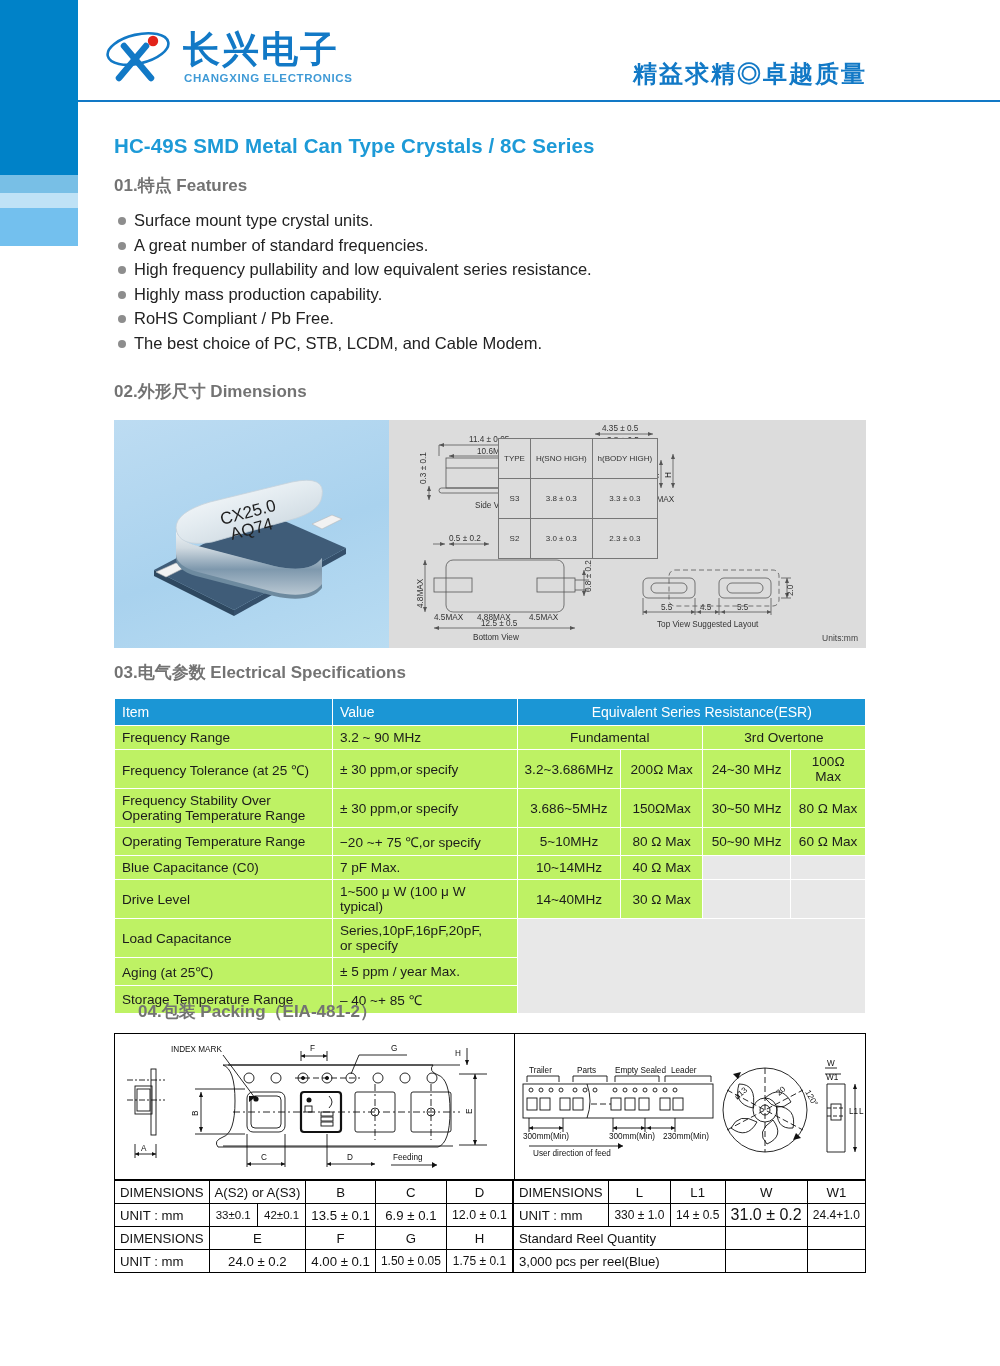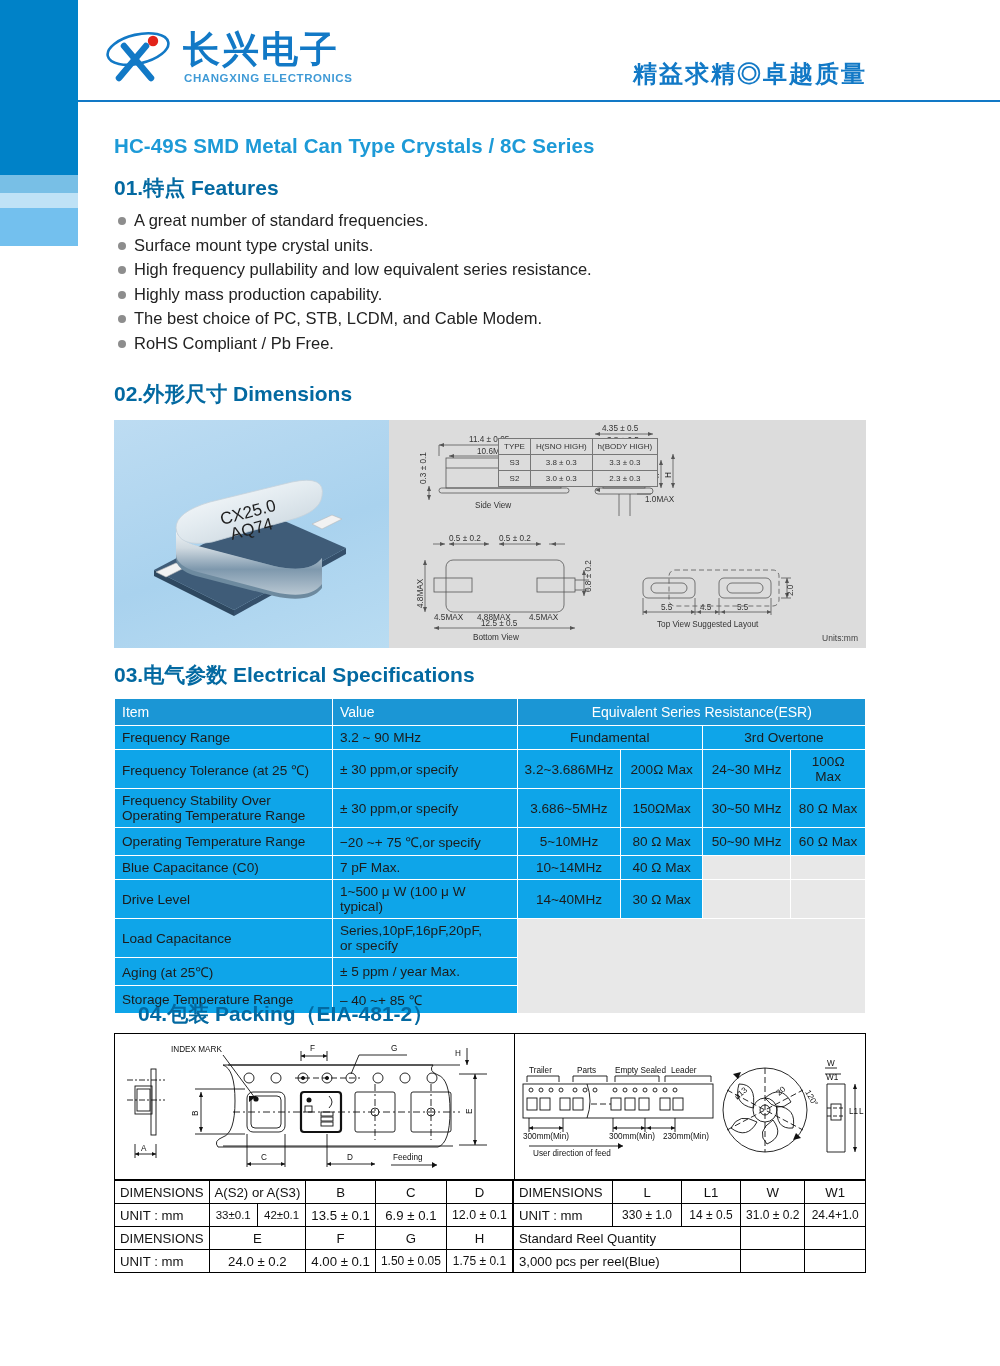--- a/index.html
+++ b/index.html
@@ -28,21 +28,21 @@
              color: #3f9ad6; letter-spacing: 0.6px; white-space: nowrap; }
   .tagline { position: absolute; right: 14px; top: 58px; font-size: 24px; font-weight: bold;
              color: #1279c6; letter-spacing: 2px; white-space: nowrap; }
   .header-rule { position: absolute; left: 78px; top: 100px; width: 922px; height: 2px; background: #1279c6; }
 
   
   .content { position: absolute; left: 114px; top: 0; width: 752px; }
 
   .title-main { position: absolute; left: 0; top: 134px; font-size: 20.5px; font-weight: bold;
                 color: #1d9ad7; letter-spacing: 0.1px; white-space: nowrap; }
-  .h-sec { font-size: 21px; font-weight: bold; color: #0369a1; white-space: nowrap; }
+  .h-sec { font-size: 17px; font-weight: bold; color: #737373; white-space: nowrap; }
   #sec1-head { position: absolute; left: 0; top: 174px; }
   #sec2-head { position: absolute; left: 0; top: 380px; }
   #sec3-head { position: absolute; left: 0; top: 661px; }
   #sec4-head { position: absolute; left: 0; top: 1000px; margin-left: 24px; }
 
   .features { position: absolute; left: 3px; top: 208px; width: 700px; }
   .feat { position: relative; padding-left: 17px; font-size: 16.5px; color: #222;
           line-height: 24.6px; white-space: nowrap; }
   .feat::before { content: ""; position: absolute; left: 1px; top: 9px;
                   width: 8px; height: 8px; border-radius: 50%; background: #8d8d8d; }
@@ -51,28 +51,28 @@
   .dim-fig { position: absolute; left: 0; top: 420px; width: 752px; height: 228px;
              background: #dcdcdc; }
   .dim-photo { position: absolute; left: 0; top: 0; width: 275px; height: 228px;
                background: linear-gradient(160deg,#bddcf2 0%, #a9d2ee 55%, #b9dcf2 100%); }
   .dim-draw { position: absolute; left: 275px; top: 0; width: 477px; height: 228px; }
   .units-mm { position: absolute; right: 8px; bottom: 5px; font-size: 8.5px; color: #444; }
 
   
   .type-tbl { position: absolute; left: 384px; top: 18px; border-collapse: collapse;
               font-size: 8px; color: #333; background: #dcdcdc; }
-  .type-tbl td, .type-tbl th { border: 1px solid #777; padding: 3px 5px; text-align: center;
+  .type-tbl td, .type-tbl th { border: 1px solid #777; padding: 15px 5px; text-align: center;
               font-weight: normal; white-space: nowrap; }
 
   
   .spec-tbl { position: absolute; left: 0; top: 698px; width: 752px; border-collapse: collapse;
               font-size: 13.6px; color: #1c1c1c; }
   .spec-tbl td, .spec-tbl th { border: 1.5px solid #ffffff; padding: 4px 7px;
-              background: #0ea5e9; text-align: left; vertical-align: middle; font-weight: normal; }
+              background: #bef264; text-align: left; vertical-align: middle; font-weight: normal; }
   .spec-tbl th.hdr { background: #1b96d5; color: #fff; font-size: 14px; padding: 5px 7px; }
   .spec-tbl th.hdr.ctr { text-align: center; padding-left: 28px; }
   .spec-tbl td.ctr { text-align: center; }
   .spec-tbl td.blank { background: #e8e8e8; }
   .c-item { width: 224px; }
   .c-val  { width: 186px; }
   .c-e1 { width: 94px; }  .c-e2 { width: 82px; }
   .c-e3 { width: 90px; }  .c-e4 { width: 76px; }
 
   
@@ -119,26 +119,26 @@
     <div class="tagline">精益求精◎卓越质量</div>
   </div>
   <div class="header-rule"></div>
 
   <div class="content">
 
     <div class="title-main">HC-49S SMD Metal Can Type Crystals / 8C Series</div>
 
     <div class="h-sec" id="sec1-head">01.特点 Features</div>
     <div class="features">
+      <div class="feat">Surface mount type crystal units.</div>
       <div class="feat">A great number of standard frequencies.</div>
-      <div class="feat">Surface mount type crystal units.</div>
       <div class="feat">High frequency pullability and low equivalent series resistance.</div>
       <div class="feat">Highly mass production capability.</div>
+      <div class="feat">RoHS Compliant / Pb Free.</div>
       <div class="feat">The best choice of PC, STB, LCDM, and Cable Modem.</div>
-      <div class="feat">RoHS Compliant / Pb Free.</div>
     </div>
 
     <div class="h-sec" id="sec2-head">02.外形尺寸 Dimensions</div>
 
     <div class="dim-fig">
 
       <div class="dim-photo">
         <svg viewBox="0 0 275 228" width="275" height="228">
 
           <polygon points="40,150 150,92 232,128 120,190" fill="#3f5c78"></polygon>
@@ -662,21 +662,21 @@
         <td class="left" style="width:100px">DIMENSIONS</td>
         <td style="width:70px">L</td>
         <td style="width:60px">L1</td>
         <td style="width:62px">W</td>
         <td style="width:61px">W1</td>
       </tr>
       <tr>
         <td class="left">UNIT : mm</td>
         <td style="font-size:12px">330 ± 1.0</td>
         <td style="font-size:12px">14 ± 0.5</td>
-        <td style="font-size:12px">31.0 ± 0.2</td>
+        <td style="font-size:16px">31.0 ± 0.2</td>
         <td style="font-size:12px">24.4+1.0</td>
       </tr>
       <tr>
         <td class="left" colspan="3">Standard Reel Quantity</td>
         <td></td>
         <td></td>
       </tr>
       <tr>
         <td class="left" colspan="3">3,000 pcs per reel(Blue)</td>
         <td></td>

